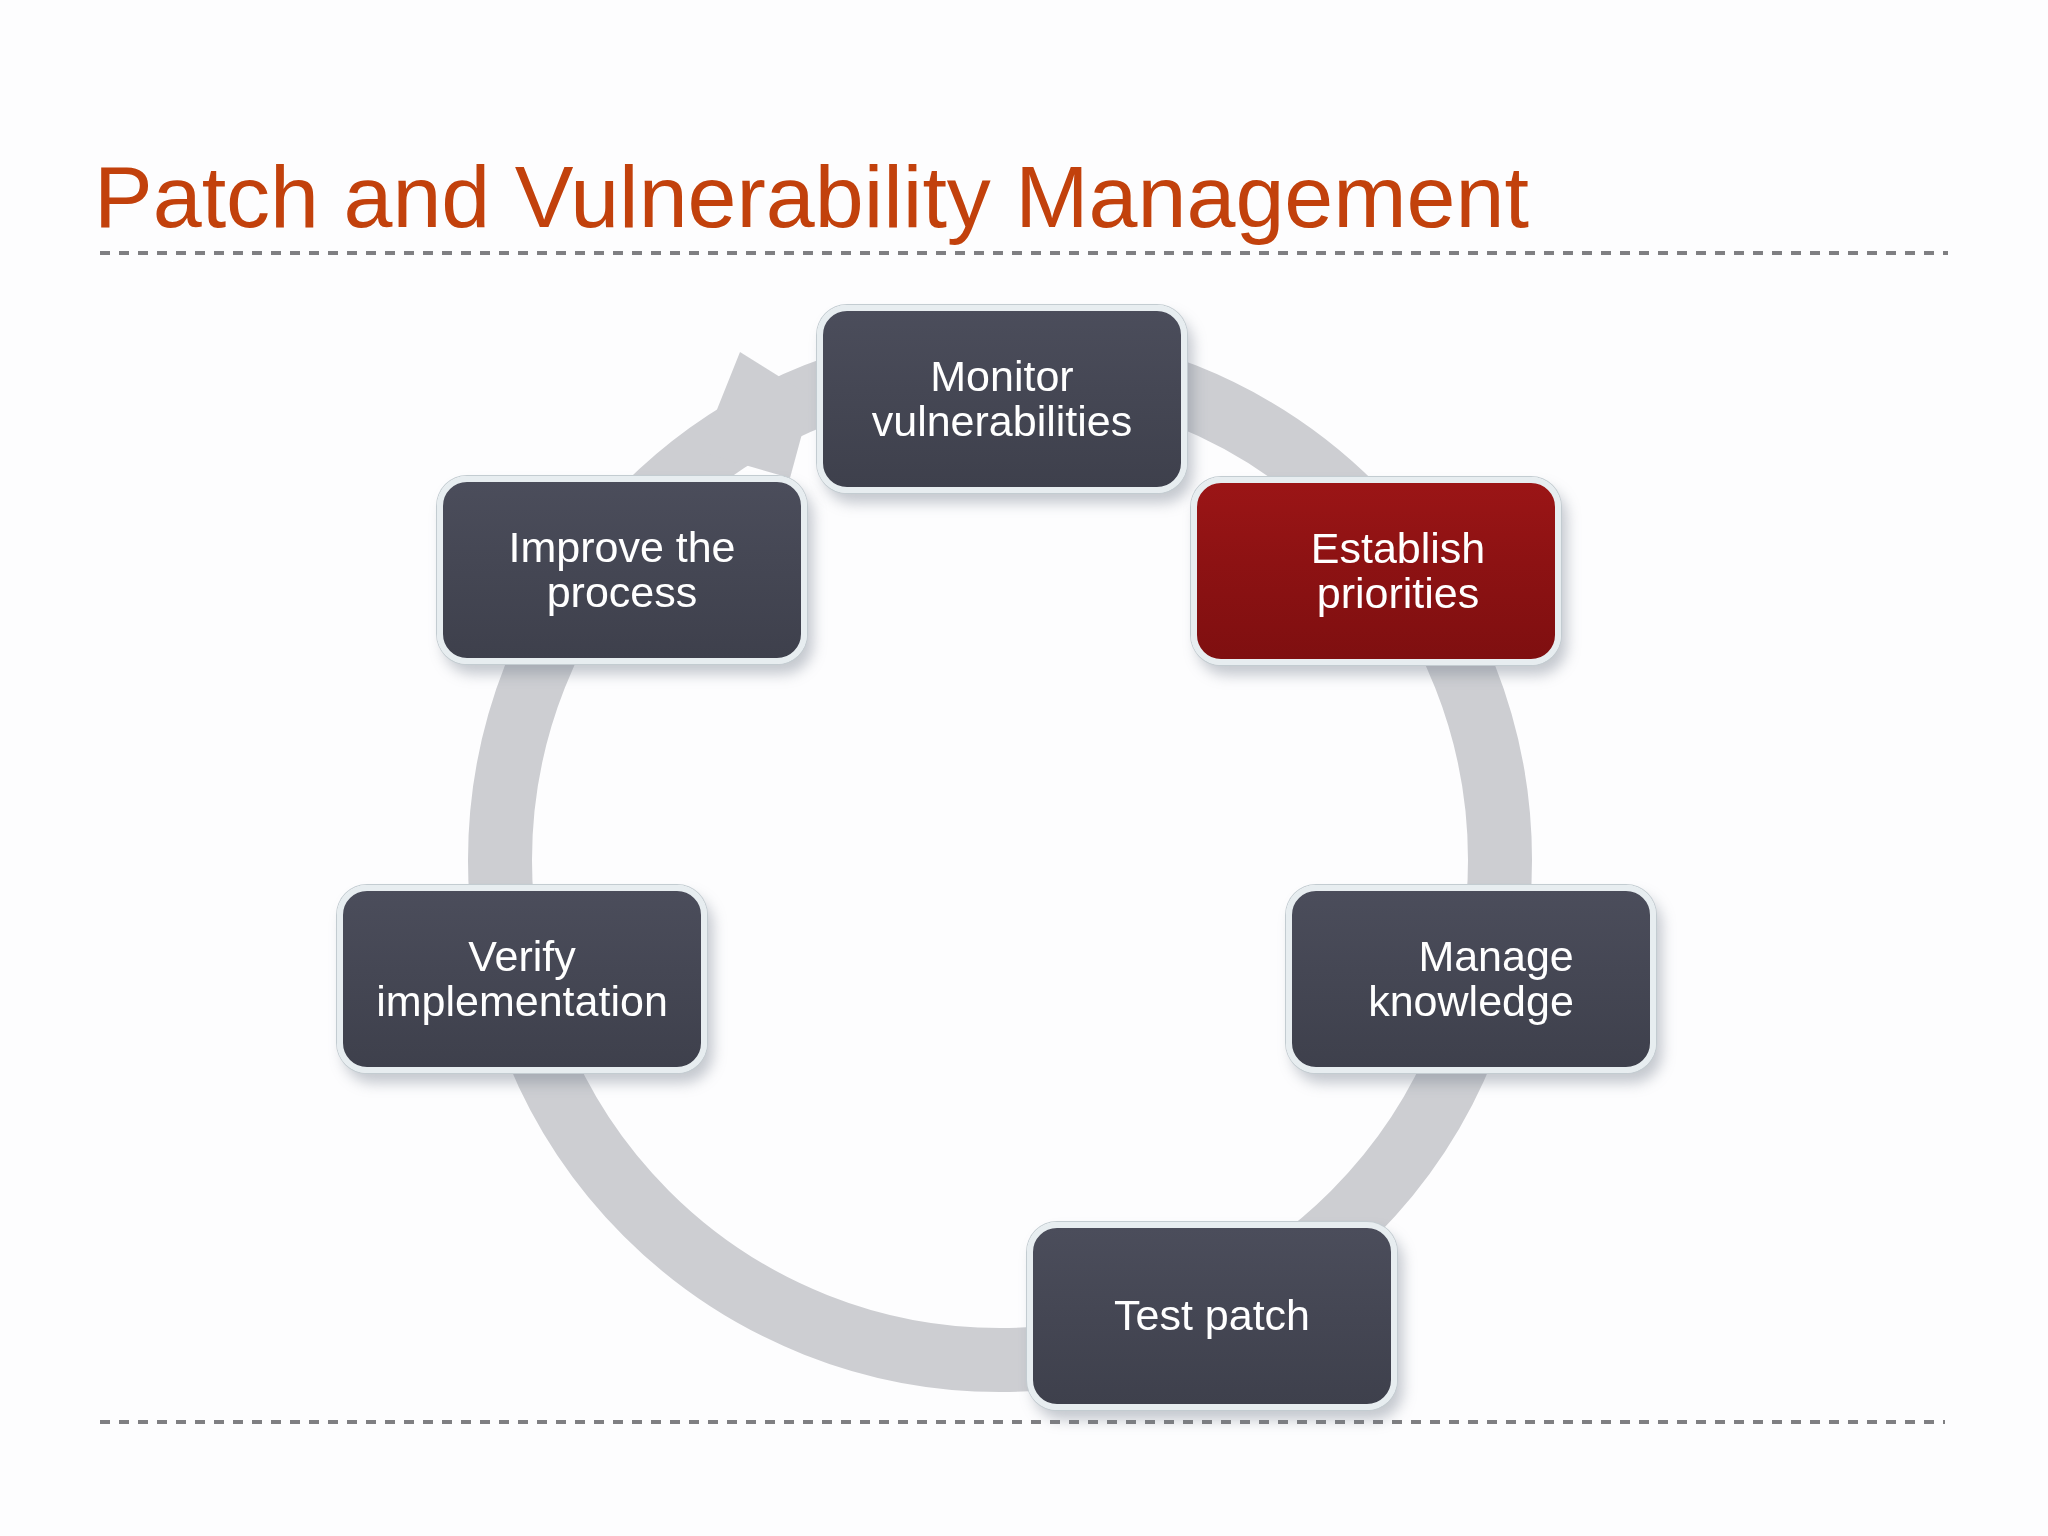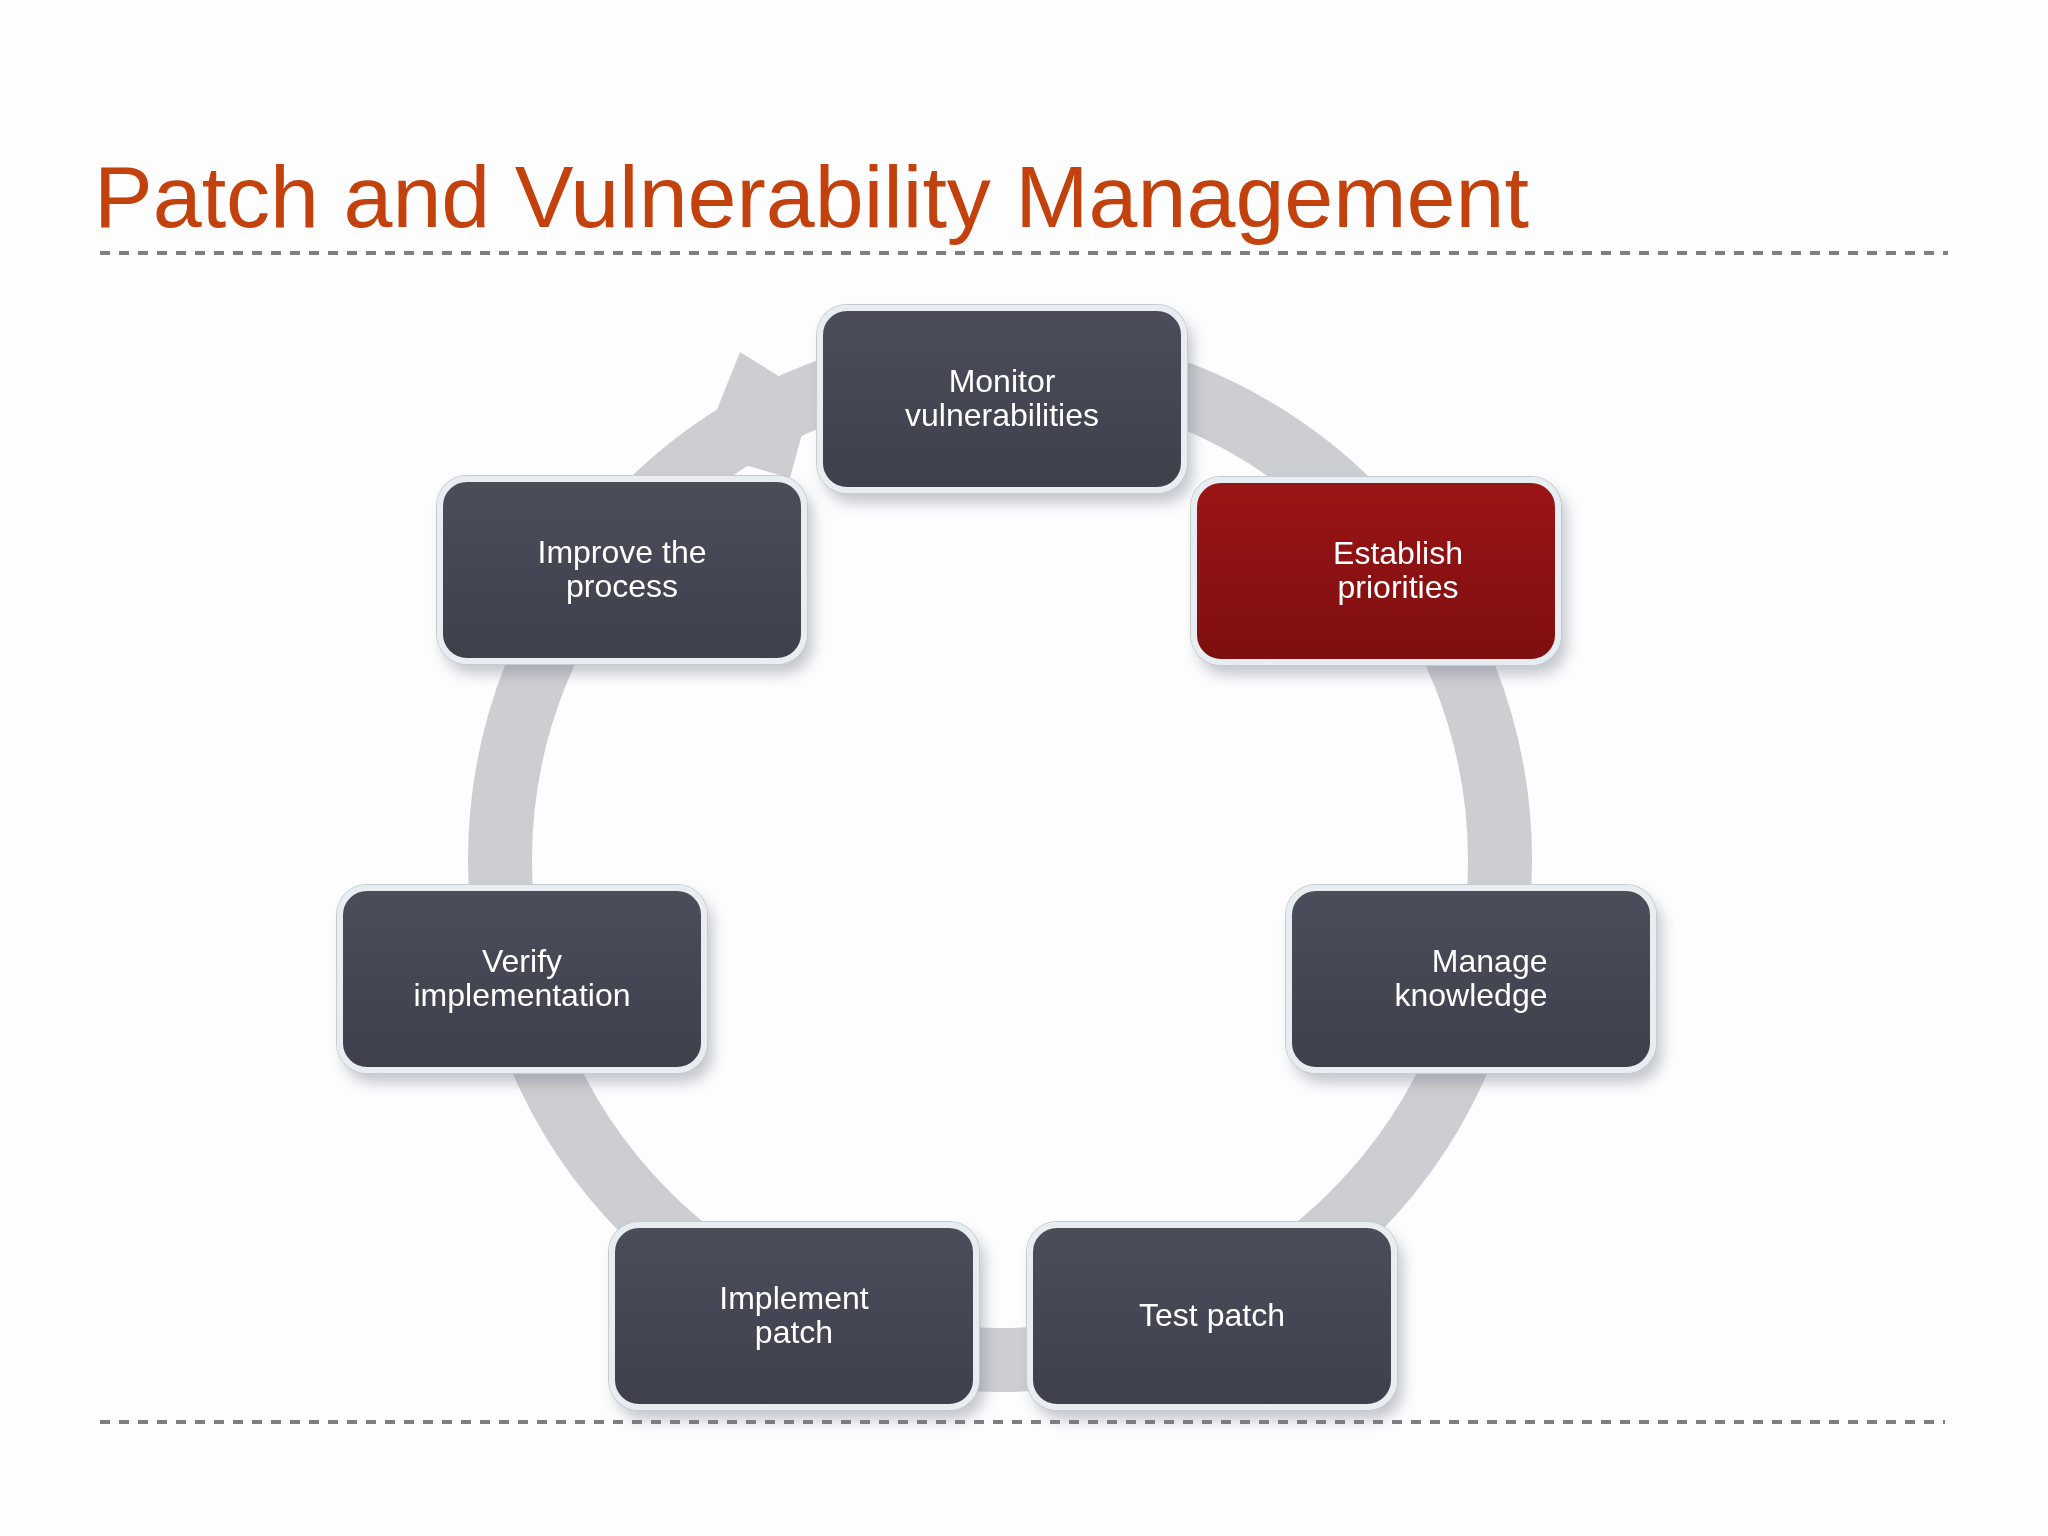--- a/index.html
+++ b/index.html
@@ -38,21 +38,21 @@
     display:flex;align-items:center;justify-content:center;
     z-index:2;
     text-align:center;
   }
   .step.highlight{
     background:linear-gradient(180deg,#9b1516 0%,#8d1213 45%,#7f0f10 100%);
     padding-left:44px;
   }
   .step .label{
     color:#ffffff;
-    font-size:32px;
+    font-size:43px;
     line-height:1.05;
     white-space:pre-line;
     font-weight:400;
   }
   .step-monitor   {left:817px; top:305px;}
   .step-establish {left:1191px;top:477px;}
   .step-manage    {left:1286px;top:885px;text-align:right;}
   .step-test      {left:1027px;top:1222px;}
   .step-implement {left:609px; top:1222px;}
   .step-verify    {left:337px; top:885px;}
@@ -84,24 +84,20 @@
 
   <div class="step step-manage">
     <span class="label">Manage
 knowledge</span>
   </div>
 
   <div class="step step-test">
     <span class="label">Test patch</span>
   </div>
 
-  <div class="step step-implement">
-    <span class="label">Implement
-patch</span>
-  </div>
 
   <div class="step step-verify">
     <span class="label">Verify
 implementation</span>
   </div>
 
   <div class="step step-improve">
     <span class="label">Improve the
 process</span>
   </div>

